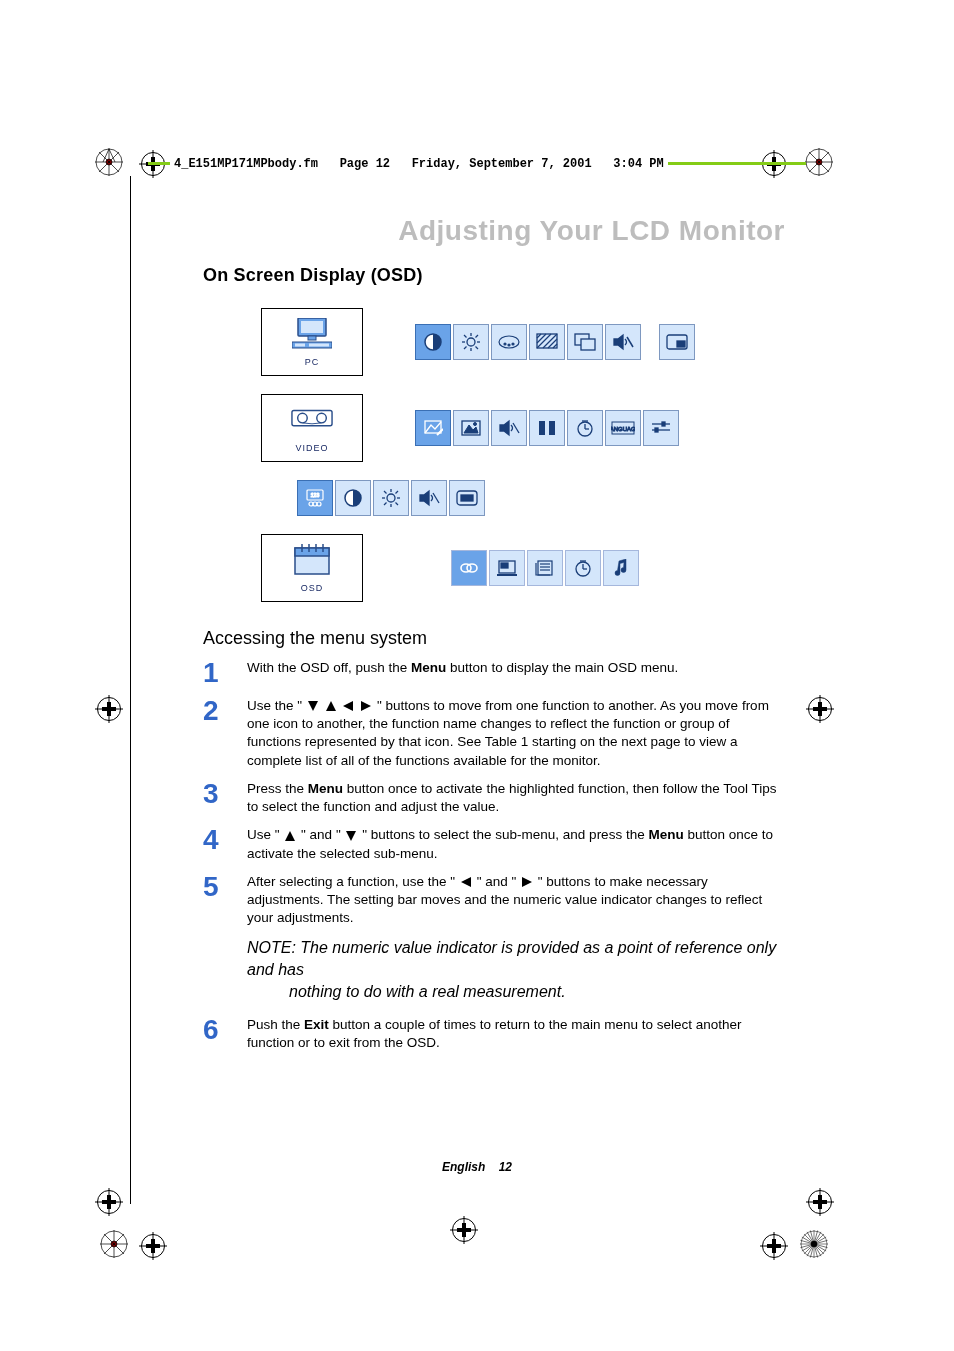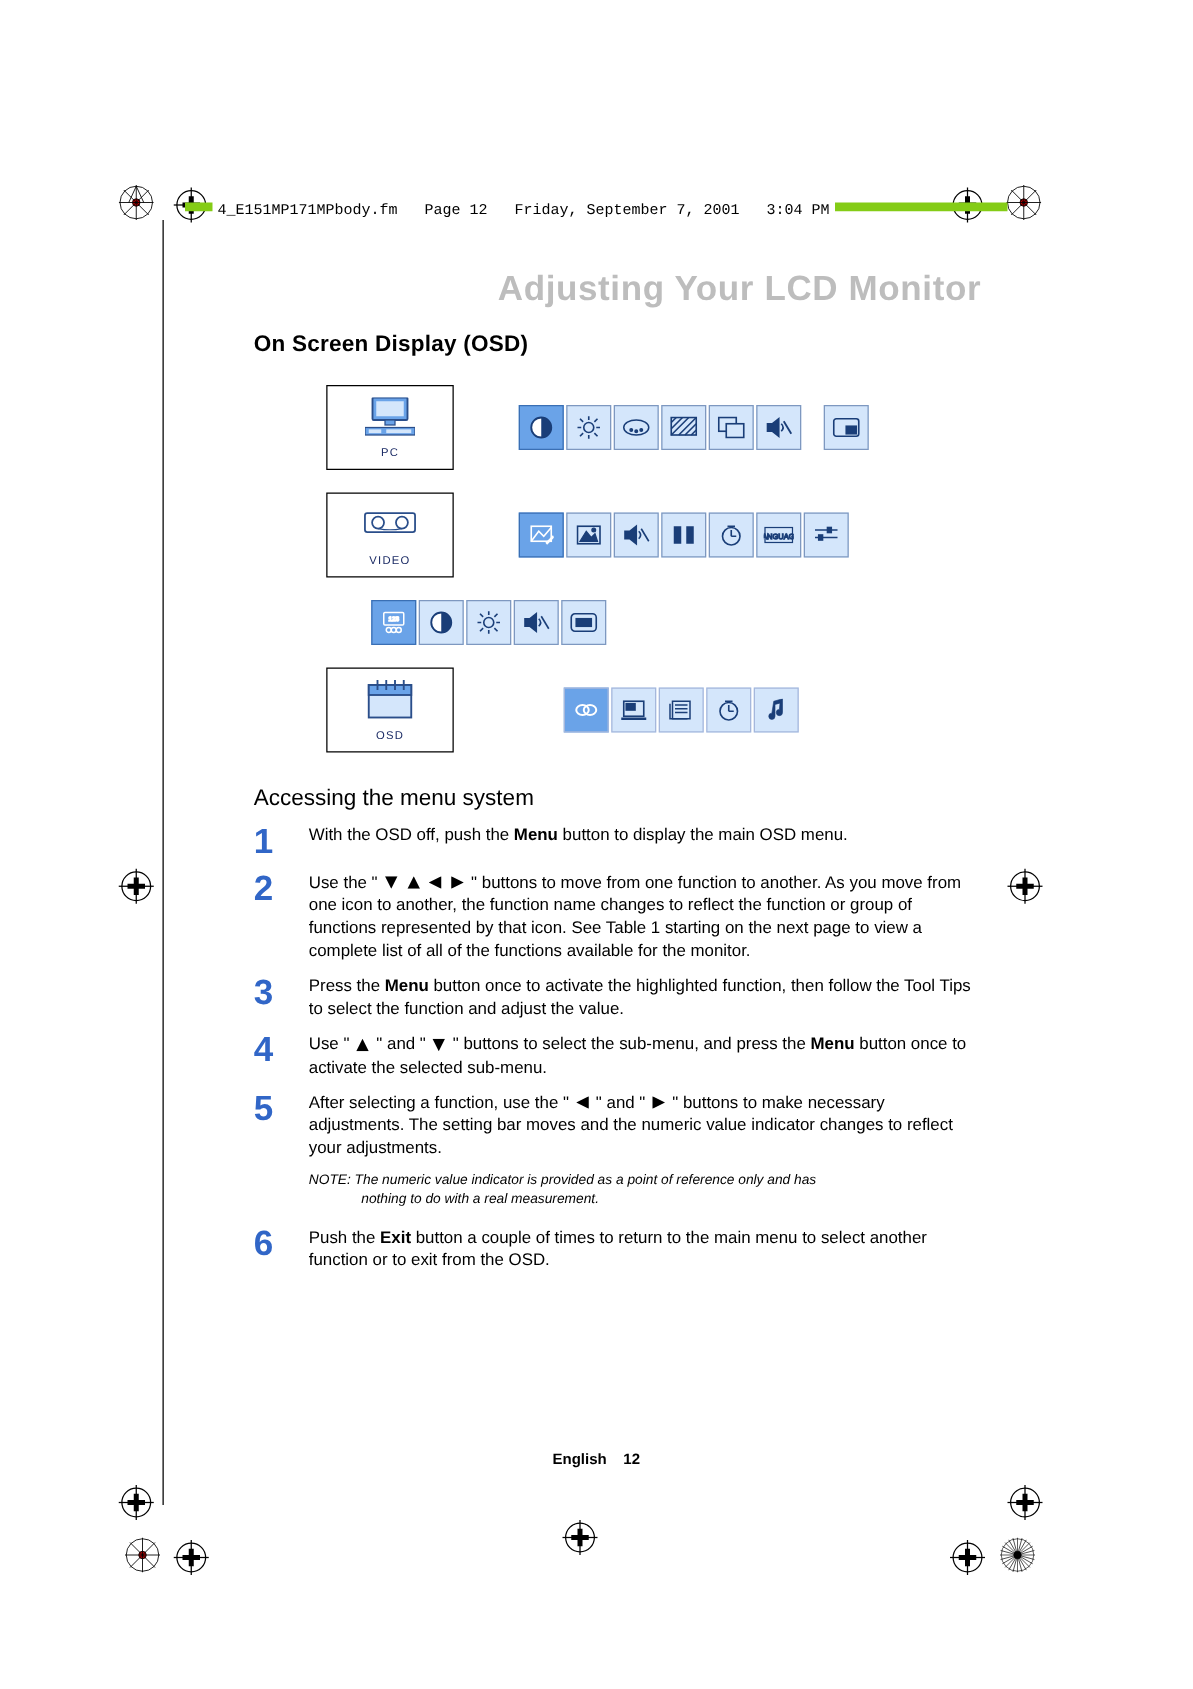--- a/index.html
+++ b/index.html
@@ -34,21 +34,22 @@
     position:absolute;
     width:28px;height:28px;
   }
 
   
   .tagbar {
     position: absolute;
     top: 162px;
     left: 148px;
     right: 148px;
-    border-top: 7px solid #84cc16;
+    border-top: 3px solid #84cc16;
+    font-weight: bold;
   }
   .tagbar .txt {
     font-family: "Courier New", monospace;
     font-size: 12px;
     position: absolute;
     top: -8px;
     left: 22px;
     background: #fff;
     padding: 0 4px;
     white-space: pre;
@@ -122,36 +123,37 @@
   }
   ol.steps li .body {
     font-size:13.5px;
     line-height:1.35;
     font-family: Arial, Helvetica, sans-serif;
     font-stretch: condensed;
   }
   .body b { font-weight:700; }
   .note {
     font-style: italic;
-    font-size:11px;
+    font-size:16px;
     margin: 10px 0 0 44px;
     line-height:1.35;
   }
   .note .indent { display:block; padding-left:42px; }
 
   .arrow { display:inline-block; width:12px; height:10px; vertical-align:middle; margin:0 1px; }
 
   
   .footer {
     position:absolute;
     left:0; right:0;
     top:1160px;
     text-align:center;
     font-size:12px;
     font-weight:700;
+    font-style:italic;
   }
   .footer .pg { margin-left:10px; }
 
   
 </style>
 </head>
 <body>
 
 <div class="starburst" style="left:95px; top:148px;">
   <svg viewBox="0 0 28 28">

